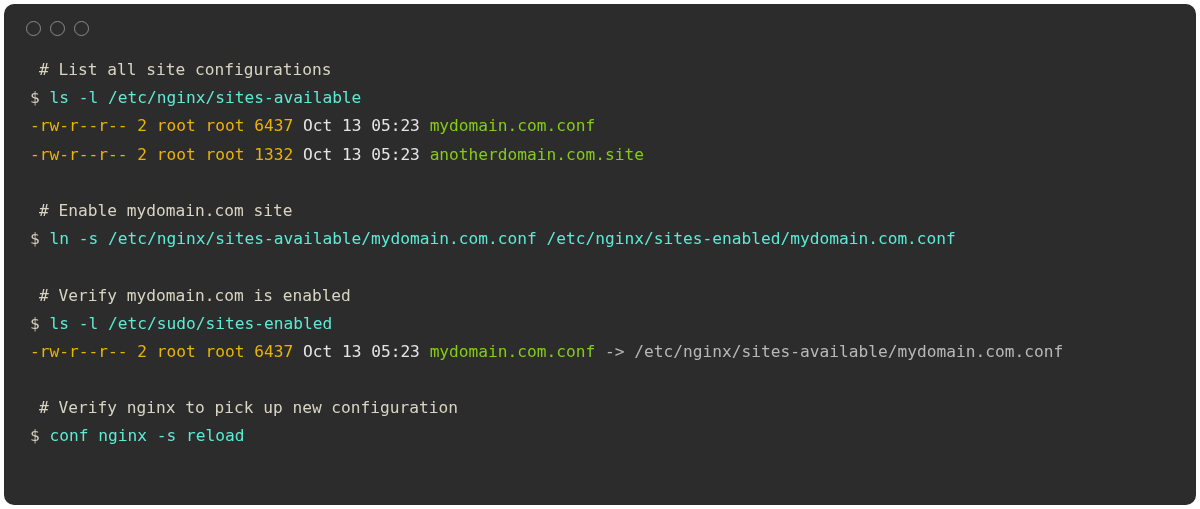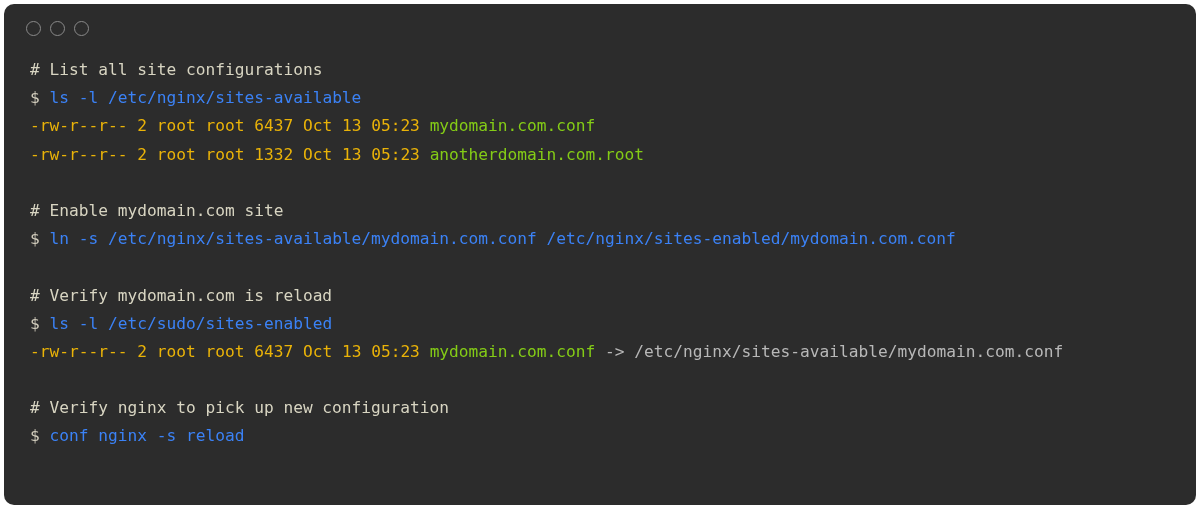--- a/index.html
+++ b/index.html
@@ -30,44 +30,44 @@
       background: transparent;
     }
     .term-body {
       padding: 20px 26px 26px 26px;
       font-size: 16.2px;
       line-height: 1.74;
       color: #bfbfbf;
       white-space: pre;
       font-weight: 400;
     }
-    .comment { color: #d8d5c2; }
+    .comment { color: #d8d5c2; margin-left: 9px; }
     .prompt  { color: #cfcaba; }
-    .cmd     { color: #3b82f6; }
+    .cmd     { color: #5eead4; }
     .perm    { color: #eab308; }
-    .date    { color: #eab308; }
+    .date    { color: #e5e5e5; }
     .fname   { color: #84cc16; }
     .linkpath{ color: #b8b8b8; }
   </style>
 </head>
 <body>
 
 <div class="terminal">
   <div class="window-dots">
     <span class="dot"></span>
     <span class="dot"></span>
     <span class="dot"></span>
   </div>
   <div class="term-body"><span class="comment"># List all site configurations</span>
 <span class="prompt">$</span> <span class="cmd">ls -l /etc/nginx/sites-available</span>
 <span class="perm">-rw-r--r--</span> <span class="perm">2</span> <span class="perm">root</span> <span class="perm">root</span> <span class="perm">6437</span> <span class="date">Oct 13 05:23</span> <span class="fname">mydomain.com.conf</span>
-<span class="perm">-rw-r--r--</span> <span class="perm">2</span> <span class="perm">root</span> <span class="perm">root</span> <span class="perm">1332</span> <span class="date">Oct 13 05:23</span> <span class="fname">anotherdomain.com.root</span>
+<span class="perm">-rw-r--r--</span> <span class="perm">2</span> <span class="perm">root</span> <span class="perm">root</span> <span class="perm">1332</span> <span class="date">Oct 13 05:23</span> <span class="fname">anotherdomain.com.site</span>
 
 <span class="comment"># Enable mydomain.com site</span>
 <span class="prompt">$</span> <span class="cmd">ln -s /etc/nginx/sites-available/mydomain.com.conf /etc/nginx/sites-enabled/mydomain.com.conf</span>
 
-<span class="comment"># Verify mydomain.com is reload</span>
+<span class="comment"># Verify mydomain.com is enabled</span>
 <span class="prompt">$</span> <span class="cmd">ls -l /etc/sudo/sites-enabled</span>
 <span class="perm">-rw-r--r--</span> <span class="perm">2</span> <span class="perm">root</span> <span class="perm">root</span> <span class="perm">6437</span> <span class="date">Oct 13 05:23</span> <span class="fname">mydomain.com.conf</span> <span class="linkpath">-&gt;</span> <span class="linkpath">/etc/nginx/sites-available/mydomain.com.conf</span>
 
 <span class="comment"># Verify nginx to pick up new configuration</span>
 <span class="prompt">$</span> <span class="cmd">conf nginx -s reload</span></div>
 </div>
 
 </body></html>

